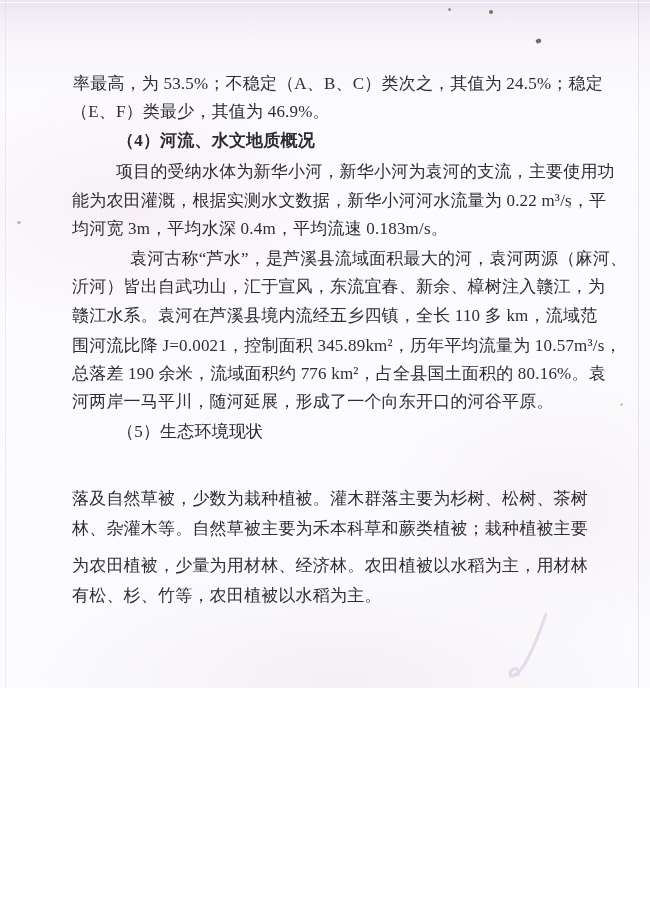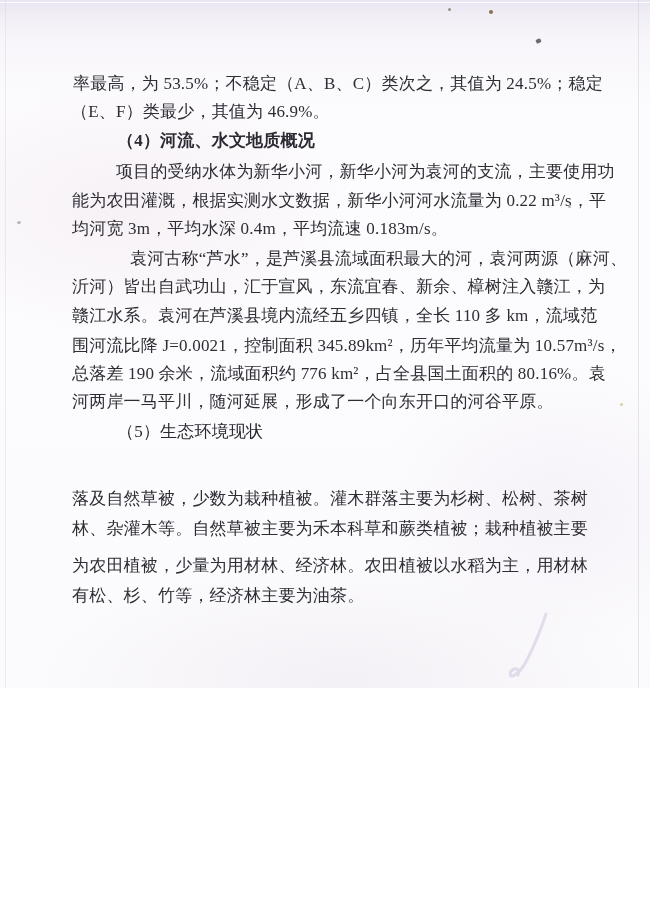--- a/index.html
+++ b/index.html
@@ -60,21 +60,21 @@
   <div class="line" style="top:249px; left:110px;margin-left:20px;">袁河古称“芦水”，是芦溪县流域面积最大的河，袁河两源（麻河、</div>
   <div class="line" style="top:277px; left:72px;">沂河）皆出自武功山，汇于宣风，东流宜春、新余、樟树注入赣江，为</div>
   <div class="line" style="top:306px; left:72px;">赣江水系。袁河在芦溪县境内流经五乡四镇，全长 110 多 km，流域范</div>
   <div class="line" style="top:336px; left:72px;">围河流比降 J=0.0021，控制面积 345.89km²，历年平均流量为 10.57m³/s，</div>
   <div class="line" style="top:364px; left:72px;">总落差 190 余米，流域面积约 776 km²，占全县国土面积的 80.16%。袁</div>
   <div class="line" style="top:392px; left:72px;">河两岸一马平川，随河延展，形成了一个向东开口的河谷平原。</div>
   <div class="line heading" style="top:422px; left:117px;">（5）生态环境现状</div>
   <div class="line" style="top:489px; left:72px;text-align:right;">落及自然草被，少数为栽种植被。灌木群落主要为杉树、松树、茶树</div>
   <div class="line" style="top:519px; left:72px;">林、杂灌木等。自然草被主要为禾本科草和蕨类植被；栽种植被主要</div>
   <div class="line" style="top:556px; left:72px;">为农田植被，少量为用材林、经济林。农田植被以水稻为主，用材林</div>
-  <div class="line" style="top:586px; left:72px;">有松、杉、竹等，经济林主要为油茶。</div>
+  <div class="line" style="top:586px; left:72px;">有松、杉、竹等，农田植被以水稻为主。</div>
 
   <svg class="pen-mark" viewBox="0 0 64 90">
     <path d="M46,10 C42,22 36,38 28,54 C24,62 18,70 13,72 C9,73 9,67 14,65 C18,64 20,67 18,71" fill="none" stroke="#a893c4" stroke-width="3" stroke-linecap="round" opacity="0.55"></path>
   </svg>
 
   <div class="speck" style="left:448px; top:8px;  width:3px; height:3px; background:#9b8f86;"></div>
   <div class="speck" style="left:489px; top:10px; width:4px; height:4px; background:#8a6f4e;"></div>
   <div class="speck" style="left:536px; top:39px; width:5px; height:4px; background:#6b6b72; border-radius:1px; transform:rotate(-25deg);"></div>
   <div class="speck" style="left:568px; top:205px; width:3px; height:3px; background:#bcb6c4;"></div>
   <div class="speck" style="left:620px; top:403px; width:3px; height:3px; background:#d9cf9f;"></div>

